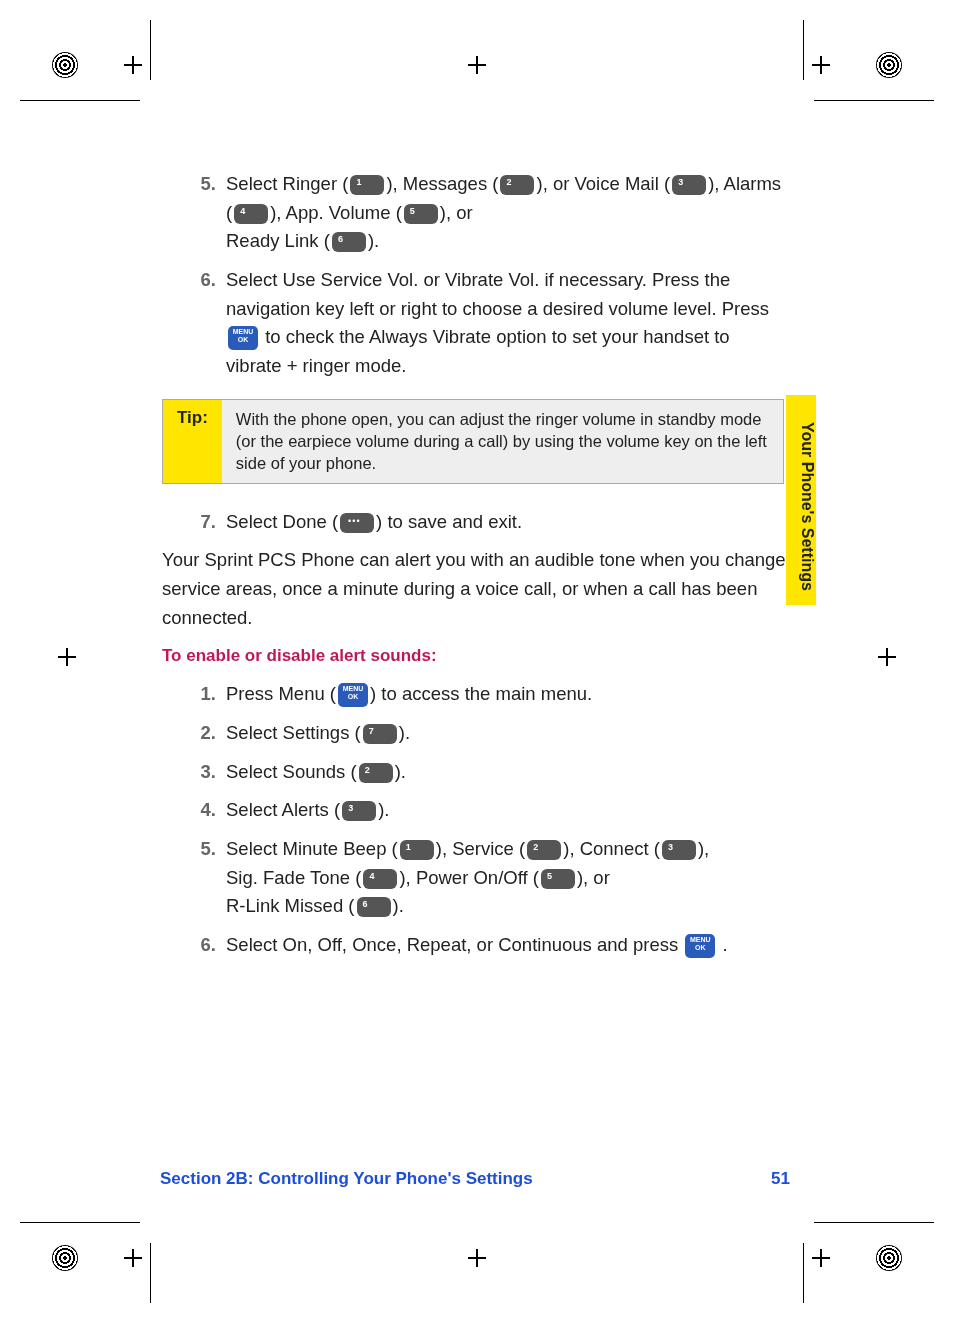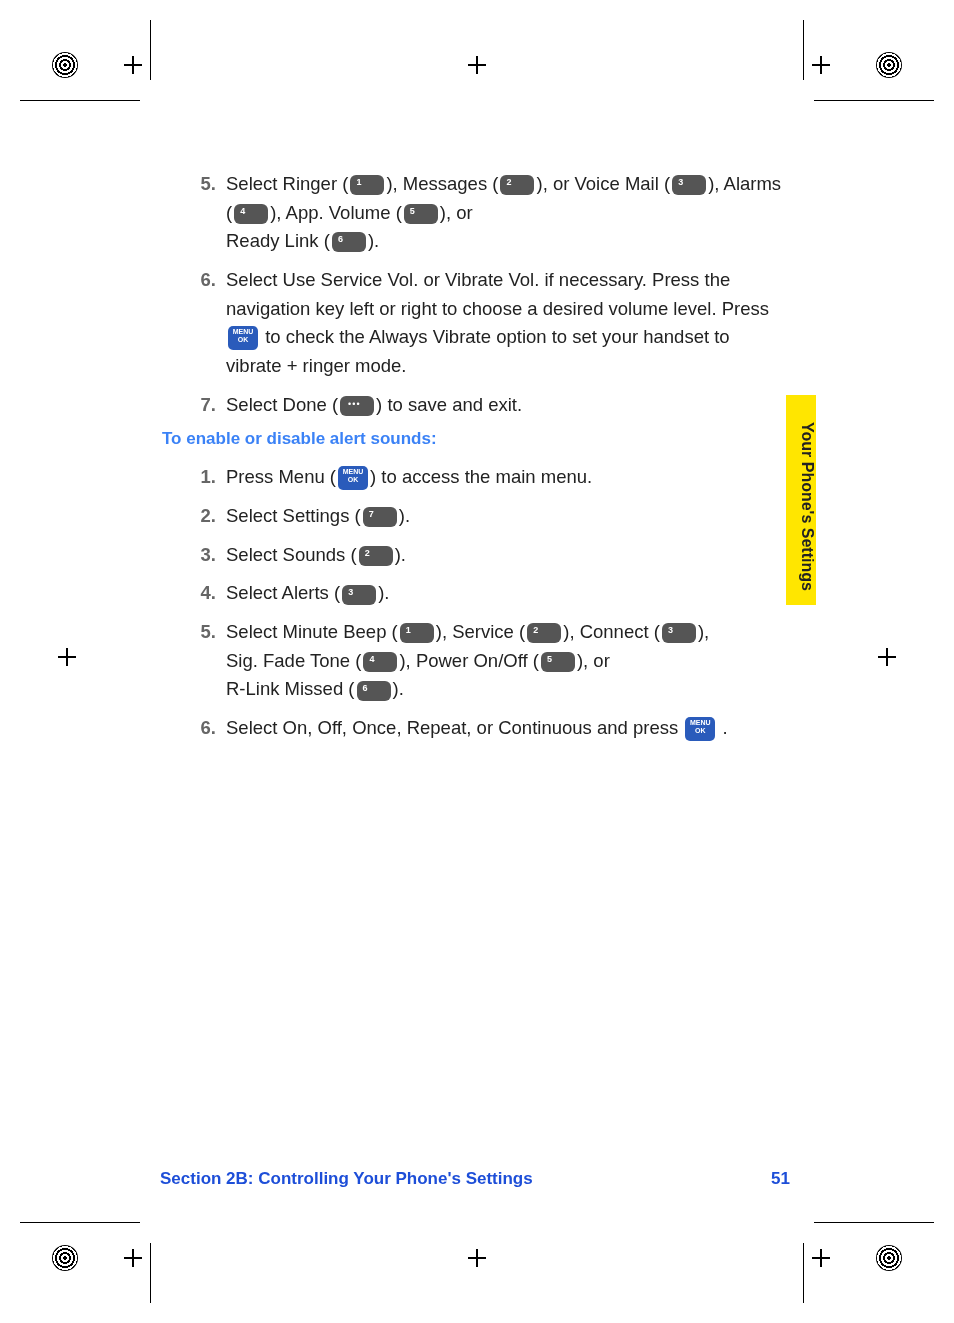--- a/index.html
+++ b/index.html
@@ -89,21 +89,21 @@
     margin: 28px 0 12px -18px;
   }
   .intro {
     font-size: 18.5px;
     line-height: 1.55;
     margin: 0 0 14px -18px;
   }
   .subhead {
     font-size: 17px;
     font-weight: 700;
-    color: #3b82f6;
+    color: #be185d;
     margin: 0 0 14px -18px;
   }
   .footer {
     position: absolute;
     bottom: 134px;
     left: 160px;
     width: 630px;
     font-weight: 700;
     font-size: 17px;
     color: #1d4ed8;
@@ -185,29 +185,34 @@
     </div>
   </div>
 
   <div class="step">
     <div class="num">6.</div>
     <div class="body">
       <span>Select </span><b>Use Service Vol.</b><span> or </span><b>Vibrate Vol</b><span>. if necessary. Press the navigation key left or right to choose a desired volume level. Press </span><span class="menuok">MENU<br>OK</span><span> to check the </span><b>Always Vibrate</b><span> option to set your handset to vibrate + ringer mode.</span>
     </div>
   </div>
 
+  <div class="tipbox">
+    <div class="tiplabel">Tip:</div>
+    <div class="tiptext">With the phone open, you can adjust the ringer volume in standby mode (or the earpiece volume during a call) by using the volume key on the left side of your phone.</div>
+  </div>
 
   <div class="step">
     <div class="num">7.</div>
     <div class="body">
       <span>Select </span><b>Done</b>
       (<span class="key dots"></span>)<span> to save and exit.</span>
     </div>
   </div>
 
+  <p class="intro">Your Sprint PCS Phone can alert you with an audible tone when you change service areas, once a minute during a voice call, or when a call has been connected.</p>
   <p class="subhead">To enable or disable alert sounds:</p>
 
   <div class="step">
     <div class="num">1.</div>
     <div class="body">
       <span>Press </span><b>Menu</b>
       (<span class="menuok">MENU<br>OK</span>)<span> to access the main menu.</span>
     </div>
   </div>
 

